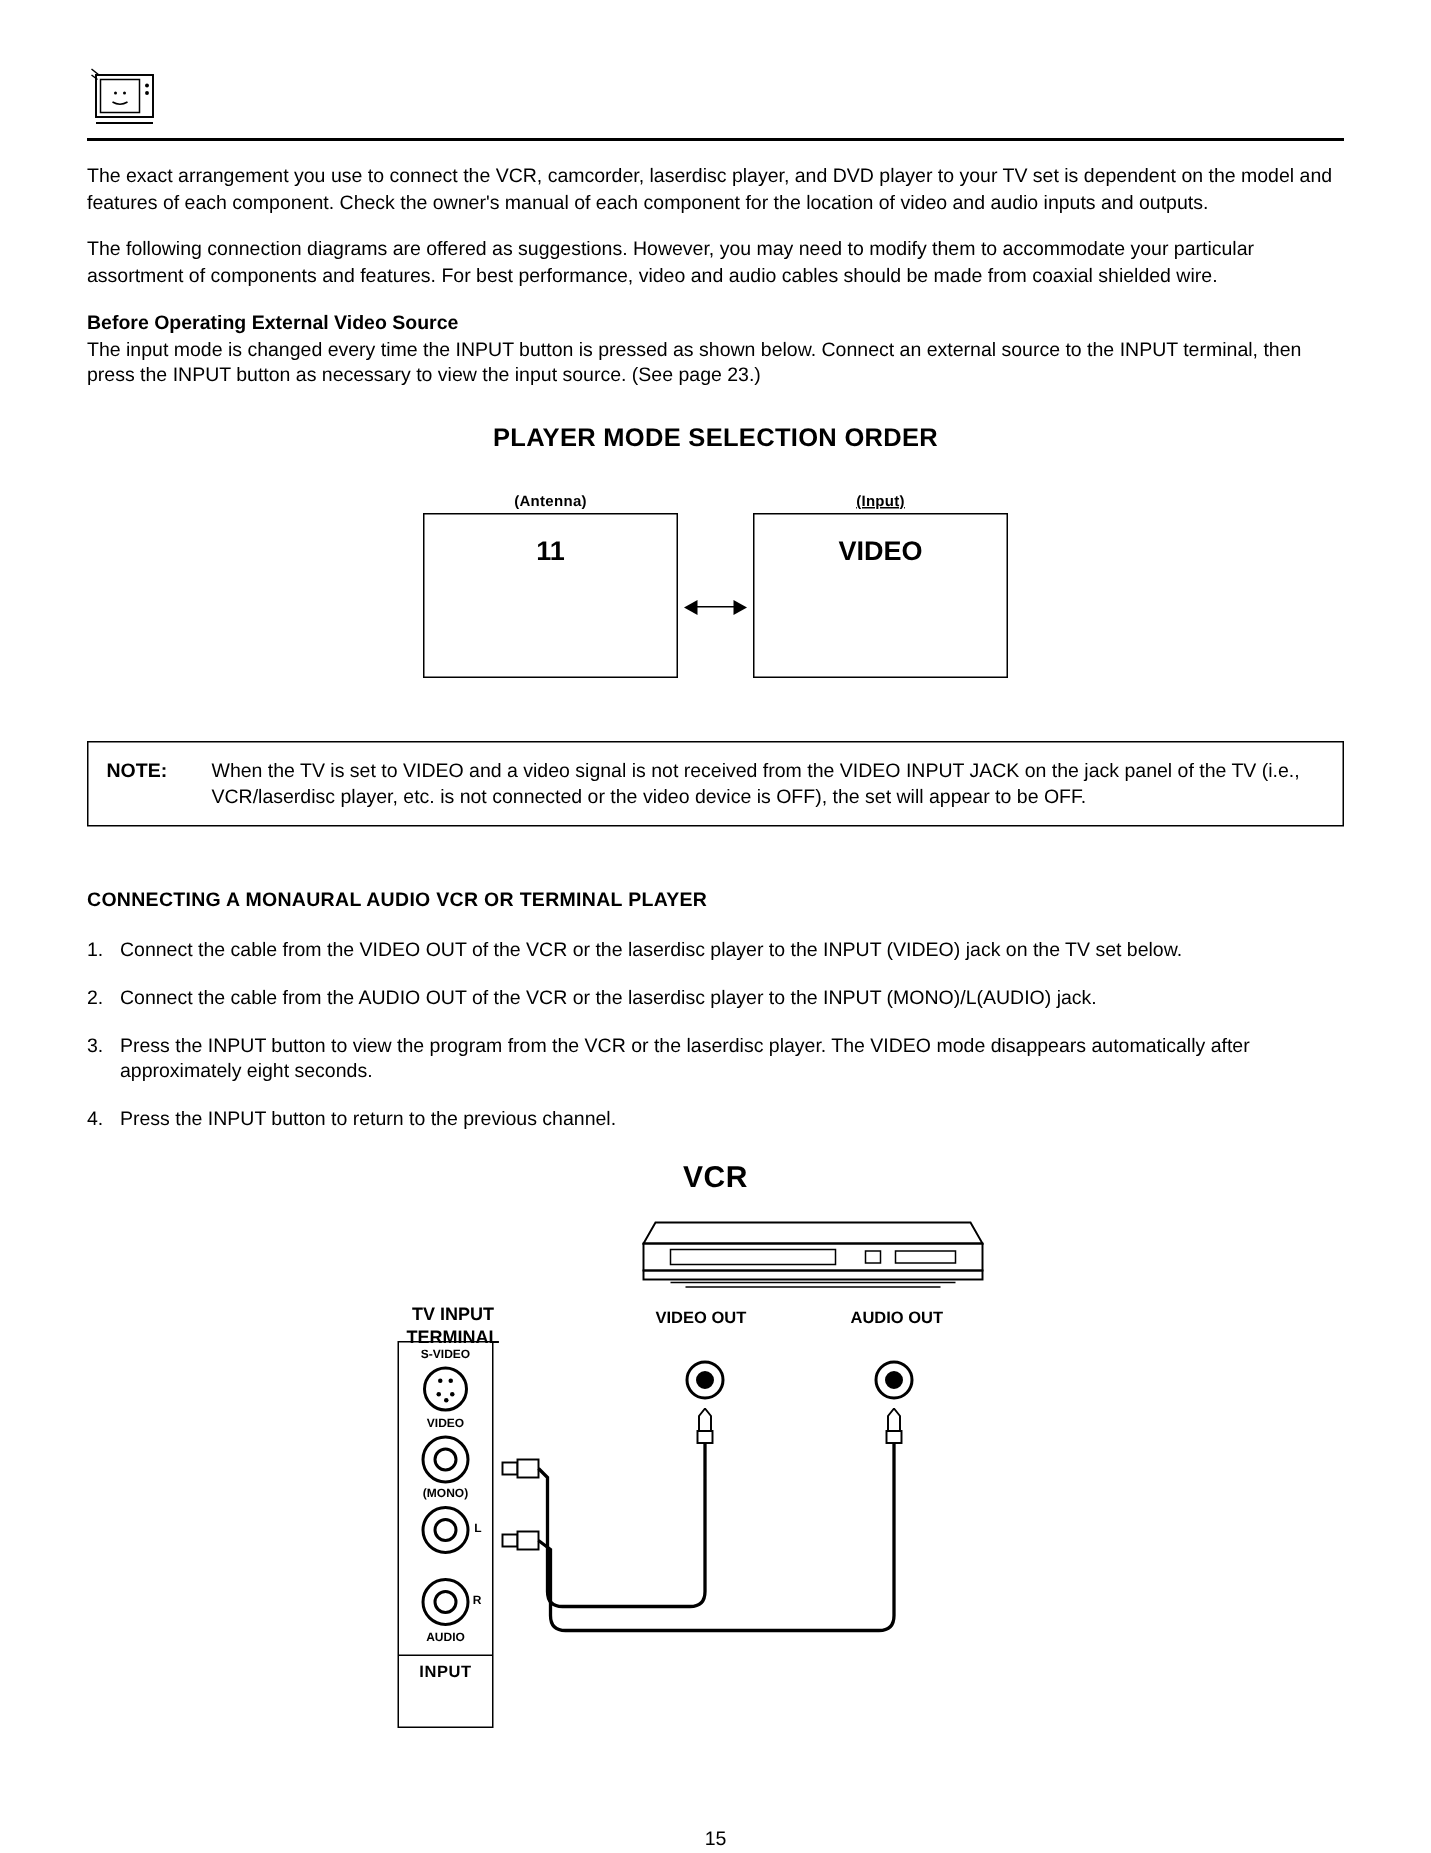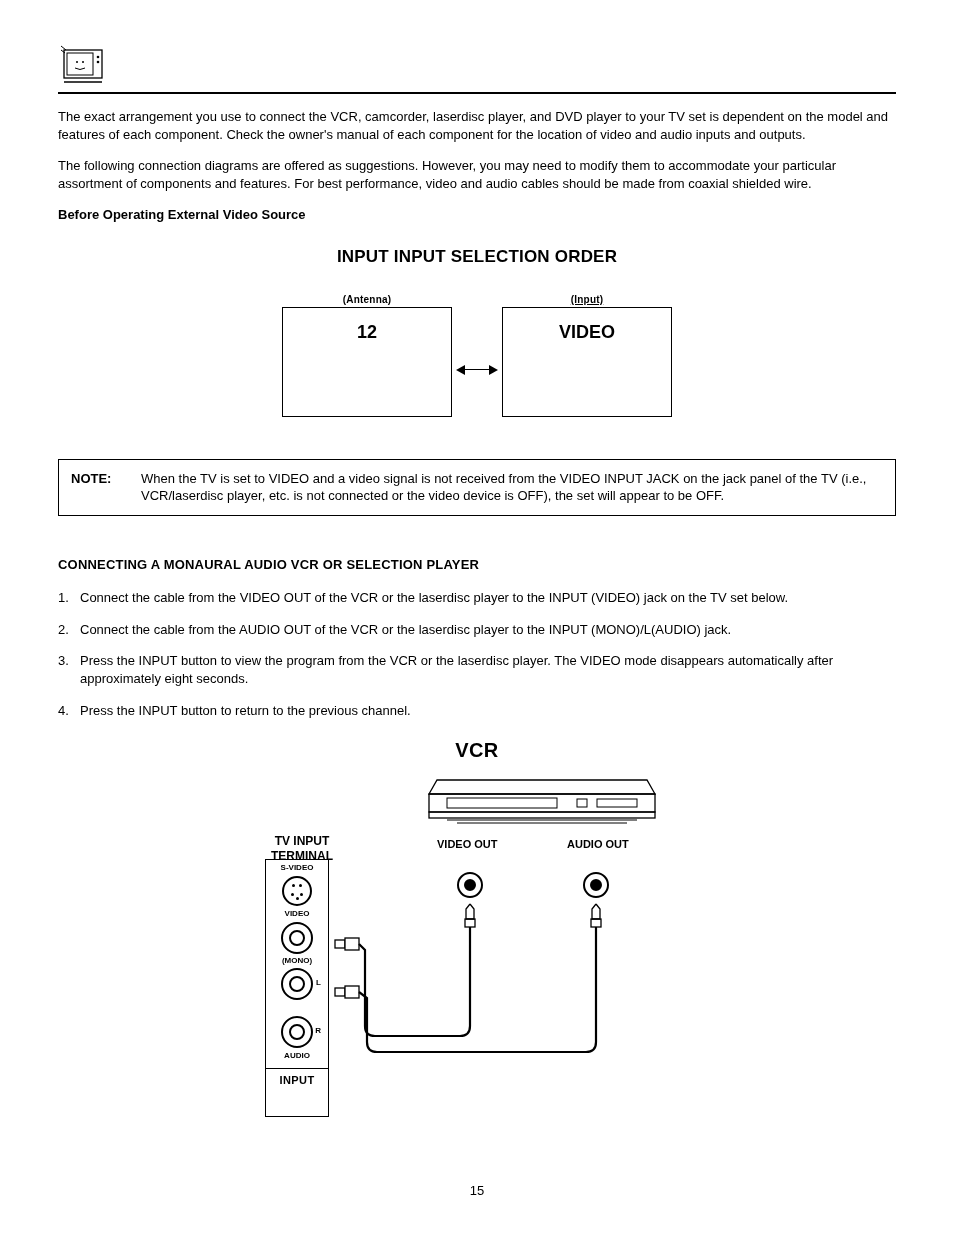--- a/index.html
+++ b/index.html
@@ -101,45 +101,46 @@
     </svg>
   </div>
 </div>
 <hr class="title-rule">
 
 <p class="para">The exact arrangement you use to connect the VCR, camcorder, laserdisc player, and DVD player to your TV set is dependent on the model and features of each component.  Check the owner's manual of each component for the location of video and audio inputs and outputs.</p>
 <p class="para">The following connection diagrams are offered as suggestions.  However, you may need to modify them to accommodate your particular assortment of components and features.  For best performance, video and audio cables should be made from coaxial shielded wire.</p>
 
 <div class="para">
   <span class="bold-heading">Before Operating External Video Source</span><br>
-</div>
-
-<div class="diagram-title">INPUT INPUT SELECTION ORDER</div>
+  <span>The input mode is changed every time the INPUT button is pressed as shown below.  Connect an external source to the INPUT terminal, then press the INPUT button as necessary to view the input source.  (See page 23.)</span>
+</div>
+
+<div class="diagram-title">PLAYER MODE SELECTION ORDER</div>
 <div class="diagram-wrap">
   <div class="diagram">
     <div class="caption cap-left">(Antenna)</div>
     <div class="caption cap-right">(Input)</div>
     <div class="box box-left">
-      <div class="box-text">12</div>
+      <div class="box-text">11</div>
     </div>
     <div class="box box-right">
       <div class="box-text">VIDEO</div>
     </div>
     <div class="arrow-shaft arrow-left arrow-right"></div>
   </div>
 </div>
 
 <div class="note-box">
   <div class="note-grid">
     <div class="note-label">NOTE:</div>
     <div class="note-body">When the TV is set to VIDEO and a video signal is not received from the VIDEO INPUT JACK on the jack panel of the TV (i.e., VCR/laserdisc player, etc. is not connected or the video device is OFF), the set will appear to be OFF.</div>
   </div>
 </div>
 
-<div class="sub-heading">CONNECTING A MONAURAL AUDIO VCR OR SELECTION PLAYER</div>
+<div class="sub-heading">CONNECTING A MONAURAL AUDIO VCR OR TERMINAL PLAYER</div>
 
 <ol class="steps">
   <li>
       <span class="num">1.</span>
       <span class="txt">Connect the cable from the VIDEO OUT of the VCR or the laserdisc player to the INPUT (VIDEO) jack on the TV set below.</span>
     </li>
   <li>
       <span class="num">2.</span>
       <span class="txt">Connect the cable from the AUDIO OUT of the VCR or the laserdisc player to the INPUT (MONO)/L(AUDIO) jack.</span>
     </li>

